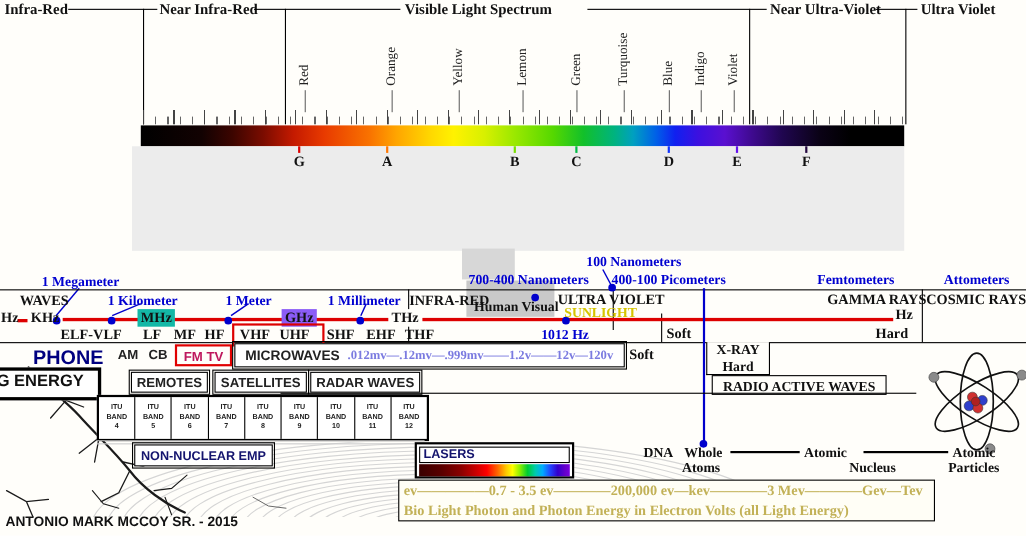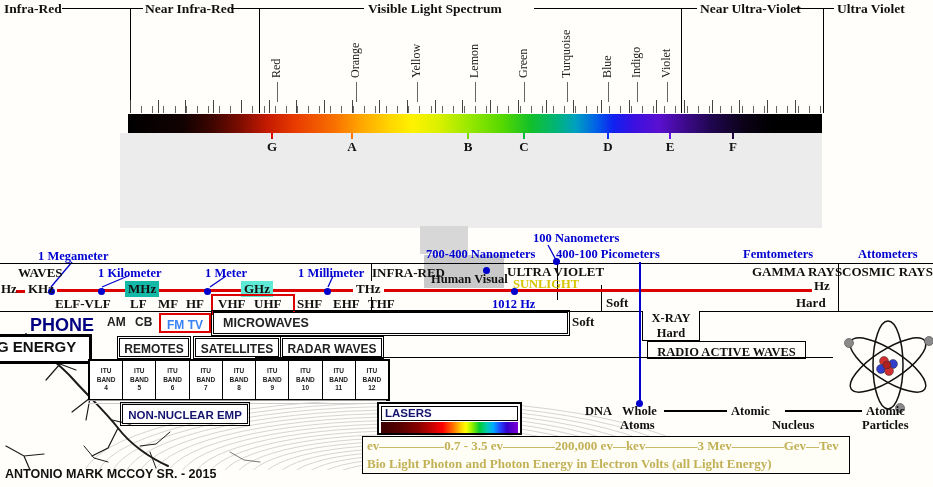--- a/index.html
+++ b/index.html
@@ -159,21 +159,21 @@
   <span class="t serb" style="left:372px;top:265px">INFRA-RED</span>
   <span class="t serb" style="left:507px;top:264px">ULTRA VIOLET</span>
   <span class="t serb" style="left:752px;top:264px">GAMMA RAYS</span>
   <span class="t serb" style="left:842px;top:264px">COSMIC RAYS</span>
   <span class="t serb12" style="left:431px;top:272px">Human Visual</span>
   <span class="t serb12" style="left:513px;top:277px;color:#d6c500">SUNLIGHT</span>
 
   <span class="t serb" style="left:1px;top:281px">Hz</span>
   <span class="t serb" style="left:28px;top:281px">KHz</span>
   <span class="t serb" style="left:125px;top:281px;background:#14b8a6;padding:0 3px">MHz</span>
-  <span class="t serb" style="left:241px;top:281px;background:#5eead4;padding:0 3px">GHz</span>
+  <span class="t serb" style="left:256px;top:281px;background:#8b5cf6;padding:0 3px">GHz</span>
   <span class="t serb" style="left:353px;top:281px;background:#fffefa;padding:0 3px">THz</span>
   <span class="t serb" style="left:814px;top:278px">Hz</span>
   <span class="t blu" style="left:492px;top:297px">1012 Hz</span>
   <span class="t serb" style="left:606px;top:295px">Soft</span>
   <span class="t serb" style="left:796px;top:295px">Hard</span>
 
   <span class="t serb" style="left:55px;top:296px">ELF-VLF</span>
   <span class="t serb" style="left:130px;top:296px">LF</span>
   <span class="t serb" style="left:158px;top:296px">MF</span>
   <span class="t serb" style="left:186px;top:296px">HF</span>
@@ -181,24 +181,25 @@
   <span class="t serb" style="left:218px;top:296px">VHF</span>
   <span class="t serb" style="left:254px;top:296px">UHF</span>
   <span class="t serb" style="left:297px;top:296px">SHF</span>
   <span class="t serb" style="left:333px;top:296px">EHF</span>
   <span class="t serb" style="left:368px;top:296px">THF</span>
 
   <span class="t sansb" style="left:30px;top:315px;color:#000080;font-size:18px">PHONE</span>
   <span class="t sansb" style="left:107px;top:315px">AM</span>
   <span class="t sansb" style="left:135px;top:315px">CB</span>
   <div style="position:absolute;left:159px;top:313px;width:48px;height:16px;border:2px solid #e00000;text-align:center;">
-    <span class="sansb" style="color:#3b82f6;line-height:16px">FM TV</span>
+    <span class="sansb" style="color:#be185d;line-height:16px">FM TV</span>
   </div>
   <div class="dbox" style="left:213px;top:312px;width:353px;height:20px;">
     <span class="t sansb" style="left:9px;top:3px;font-size:12.5px">MICROWAVES</span>
+    <span class="t" style="left:102px;top:4px;font:bold 11.5px 'Liberation Serif',serif;color:#7b7be0">.012mv—.12mv—.999mv——1.2v——12v—120v</span>
   </div>
   <span class="t serb" style="left:572px;top:314px">Soft</span>
   <div style="position:absolute;left:642px;top:311px;width:56px;height:29px;border:1px solid #000;border-top:none;text-align:center;background:#fffefa;">
     <div class="serb12">X-RAY</div>
     <div class="serb12">Hard</div>
   </div>
   <div style="position:absolute;left:647px;top:341px;width:157px;height:16px;border:1px solid #000;text-align:center;background:#fffefa;">
     <span class="serb12" style="line-height:16px">RADIO ACTIVE WAVES</span>
   </div>
 

